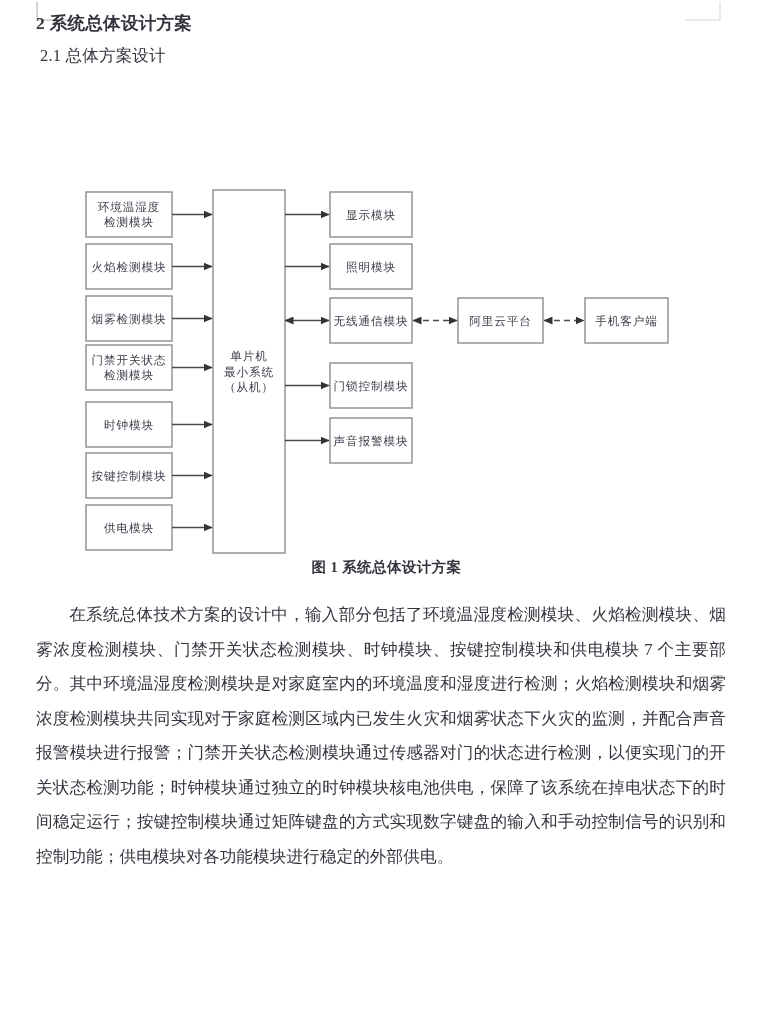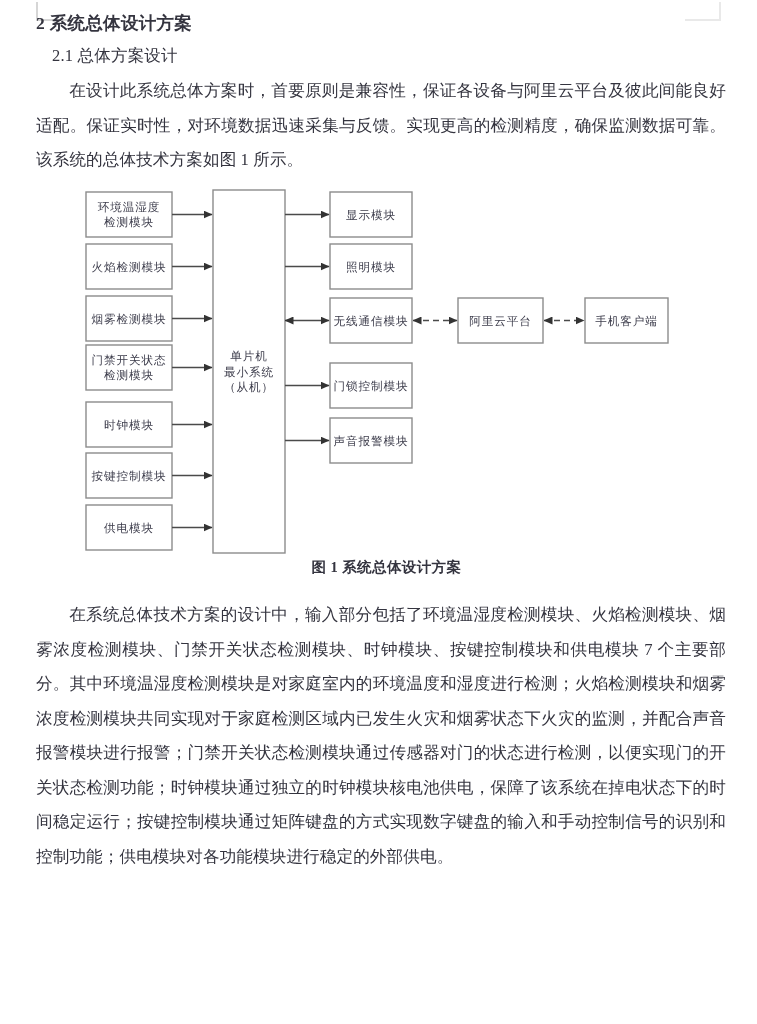--- a/index.html
+++ b/index.html
@@ -36,21 +36,21 @@
     position: absolute;
     left: 36px;
     top: 11px;
     font-size: 17.5px;
     font-weight: bold;
     letter-spacing: 0.3px;
     white-space: nowrap;
   }
   .h3 {
     position: absolute;
-    left: 52px;
+    left: 40px;
     top: 45px;
     font-size: 16.5px;
     font-weight: normal;
     letter-spacing: 0.2px;
     white-space: nowrap;
   }
 
   .para {
     position: absolute;
     left: 36px;
@@ -99,21 +99,20 @@
 <body>
 
 <div class="page">
 
   <div class="crop-mark crop-tl"></div>
   <div class="crop-mark crop-tr"></div>
 
   <div class="h2">2  系统总体设计方案</div>
   <div class="h3">2.1  总体方案设计</div>
 
-  <div class="para p-intro">在设计此系统总体方案时，首要原则是兼容性，保证各设备与阿里云平台及彼此间能良好适配。保证实时性，对环境数据迅速采集与反馈。实现更高的检测精度，确保监测数据可靠。该系统的总体技术方案如图 1 所示。</div>
 
   <div class="diagram">
     <svg width="757" height="375" viewBox="0 0 757 375" xmlns="http://www.w3.org/2000/svg">
       <defs>
         <marker id="ah" markerWidth="9" markerHeight="8" refX="8.5" refY="4" orient="auto" markerUnits="userSpaceOnUse">
           <path d="M0,0 L9,4 L0,8 z" fill="#333333"></path>
         </marker>
         <marker id="ahr" markerWidth="9" markerHeight="8" refX="0.5" refY="4" orient="auto" markerUnits="userSpaceOnUse">
           <path d="M9,0 L0,4 L9,8 z" fill="#333333"></path>
         </marker>

